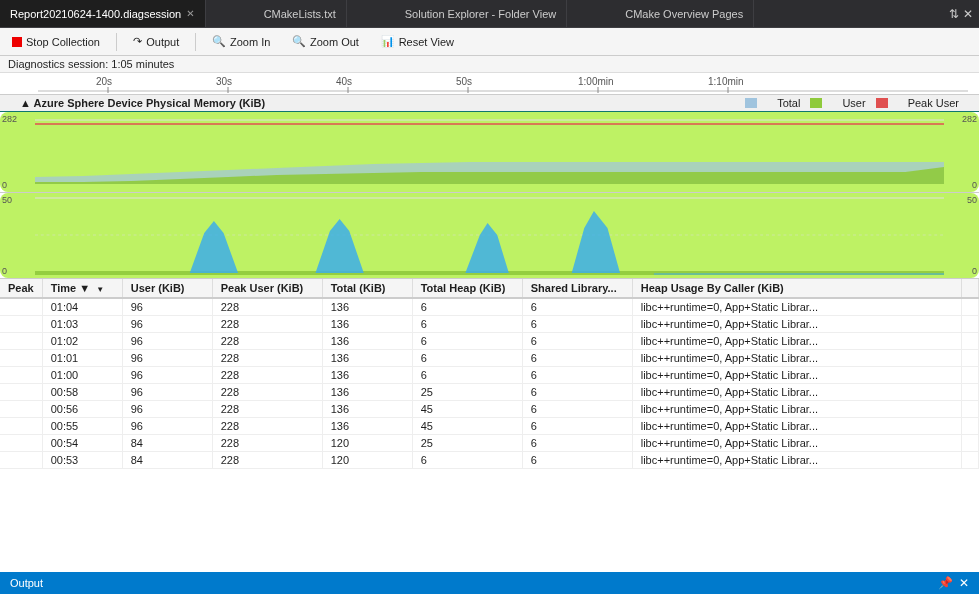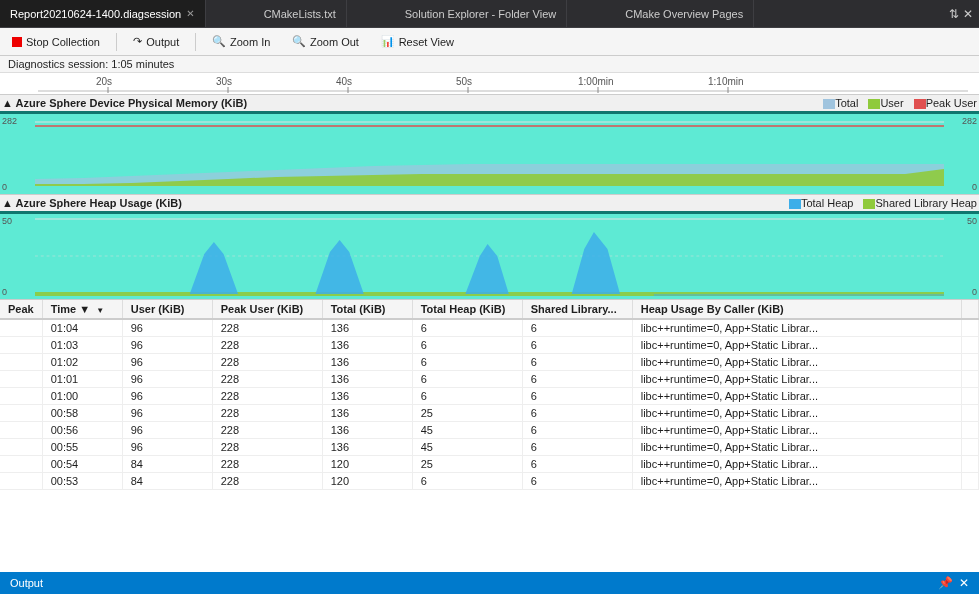--- a/index.html
+++ b/index.html
@@ -45,28 +45,28 @@
       overflow: hidden;
     }
     .time-ruler-inner { display: flex; width: 100%; position: relative; height: 100%; }
 
     
     .chart-section {
       background: #fff; border-bottom: 1px solid #ccc; position: relative;
     }
     .chart-title-bar {
       display: flex; align-items: center; justify-content: space-between;
-      padding: 2px 2px; font-size: 11px; font-weight: 600; background: #f0f0f0;
-      border-bottom: 3px solid #0f766e;
+      padding: 2px 20px; font-size: 11px; font-weight: 600; background: #f0f0f0;
+      border-bottom: 1px solid #0f766e;
     }
     .chart-legend { display: flex; align-items: center; gap: 10px; font-weight: normal; font-size: 11px; }
-    .legend-item { display: flex; align-items: flex-end; gap: 0; }
+    .legend-item { display: flex; align-items: center; gap: 20px; }
     .legend-color { width: 12px; height: 10px; display: inline-block; }
 
-    .chart-area { position: relative; height: 75px; background: #5eead4; overflow: hidden; }
+    .chart-area { position: relative; height: 75px; background: #bef264; overflow: hidden; border-radius: 8px; }
 
     
     .data-table-container {
       background: #fff; overflow-y: auto; overflow-x: hidden;
       flex: 1;
     }
     table { width: 100%; border-collapse: collapse; font-size: 11px; }
     thead tr { background: #f5f5f5; }
     th {
       text-align: left; padding: 3px 8px; border-right: 1px solid #ddd;
@@ -202,33 +202,20 @@
         </svg>
 
         <div style="position:absolute;left:2px;top:2px;font-size:9px;color:#555">282</div>
         <div style="position:absolute;left:2px;bottom:2px;font-size:9px;color:#555">0</div>
         <div style="position:absolute;right:2px;top:2px;font-size:9px;color:#555">282</div>
         <div style="position:absolute;right:2px;bottom:2px;font-size:9px;color:#555">0</div>
       </div>
     </div>
 
     <div class="chart-section">
-      <div class="chart-title-bar">
-        <span>▲ Azure Sphere Heap Usage (KiB)</span>
-        <div class="chart-legend">
-          <div class="legend-item">
-            <span class="legend-color" style="background:#3daee9"></span>
-            <span>Total Heap</span>
-          </div>
-          <div class="legend-item">
-            <span class="legend-color" style="background:#8fca3c"></span>
-            <span>Shared Library Heap</span>
-          </div>
-        </div>
-      </div>
       <div class="chart-area" style="height:85px">
         <svg width="100%" height="85" viewBox="0 0 940 85" preserveAspectRatio="none" style="position:absolute;top:0;left:35px;width:calc(100% - 70px)">
 
           <line x1="0" y1="5" x2="940" y2="5" stroke="#e0e0e0" stroke-width="1"></line>
           <line x1="0" y1="42" x2="940" y2="42" stroke="#e0e0e0" stroke-width="0.5" stroke-dasharray="3,3"></line>
 
           <polygon points="0,78 940,78 940,82 0,82" fill="#8fca3c" opacity="0.9"></polygon>
 
           <polygon points="140,80 160,80 175,40 185,28 195,40 210,80 140,80" fill="#3daee9" opacity="0.85"></polygon>
 

